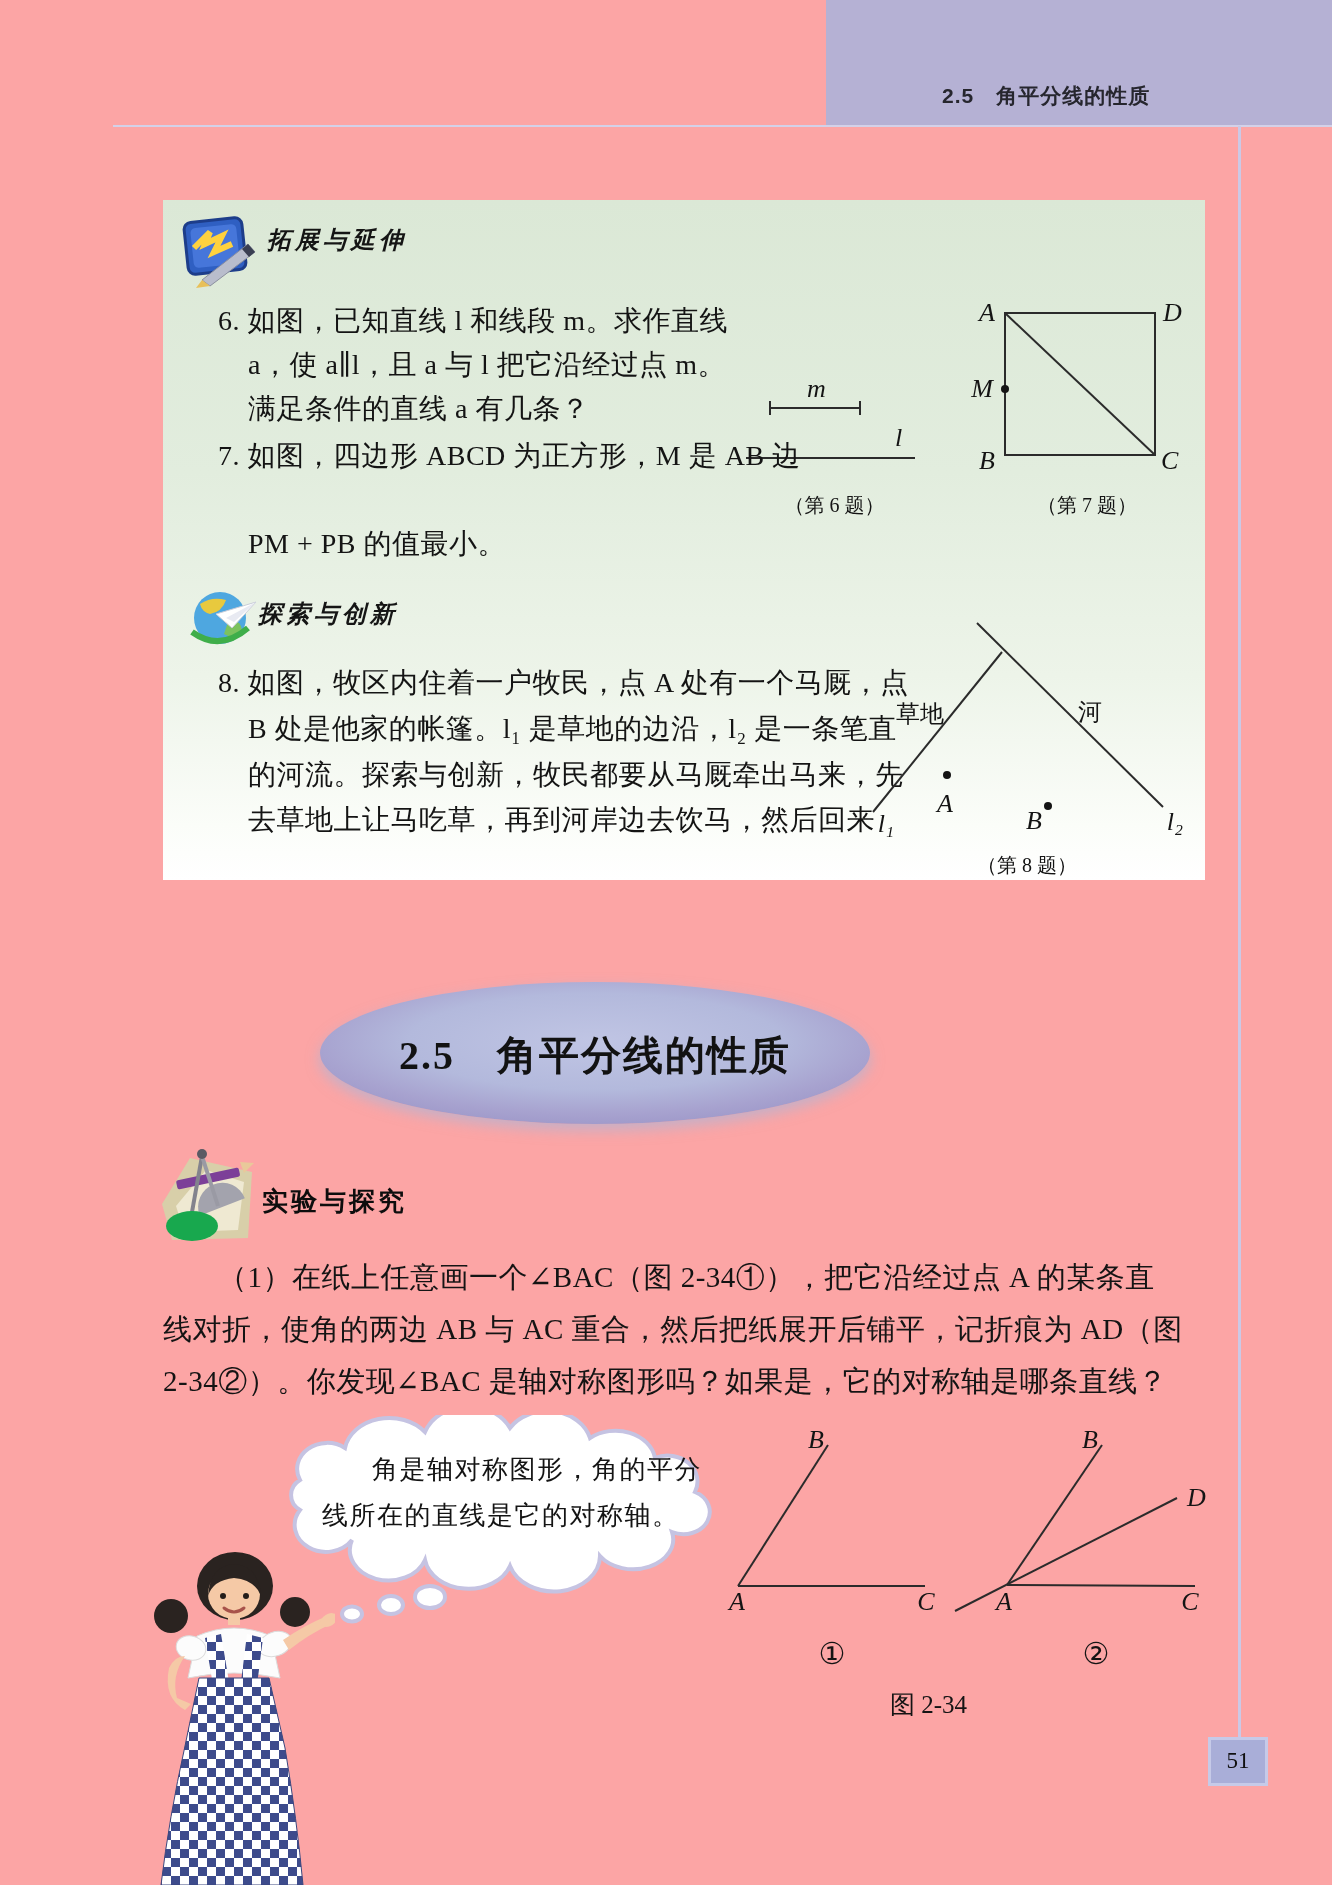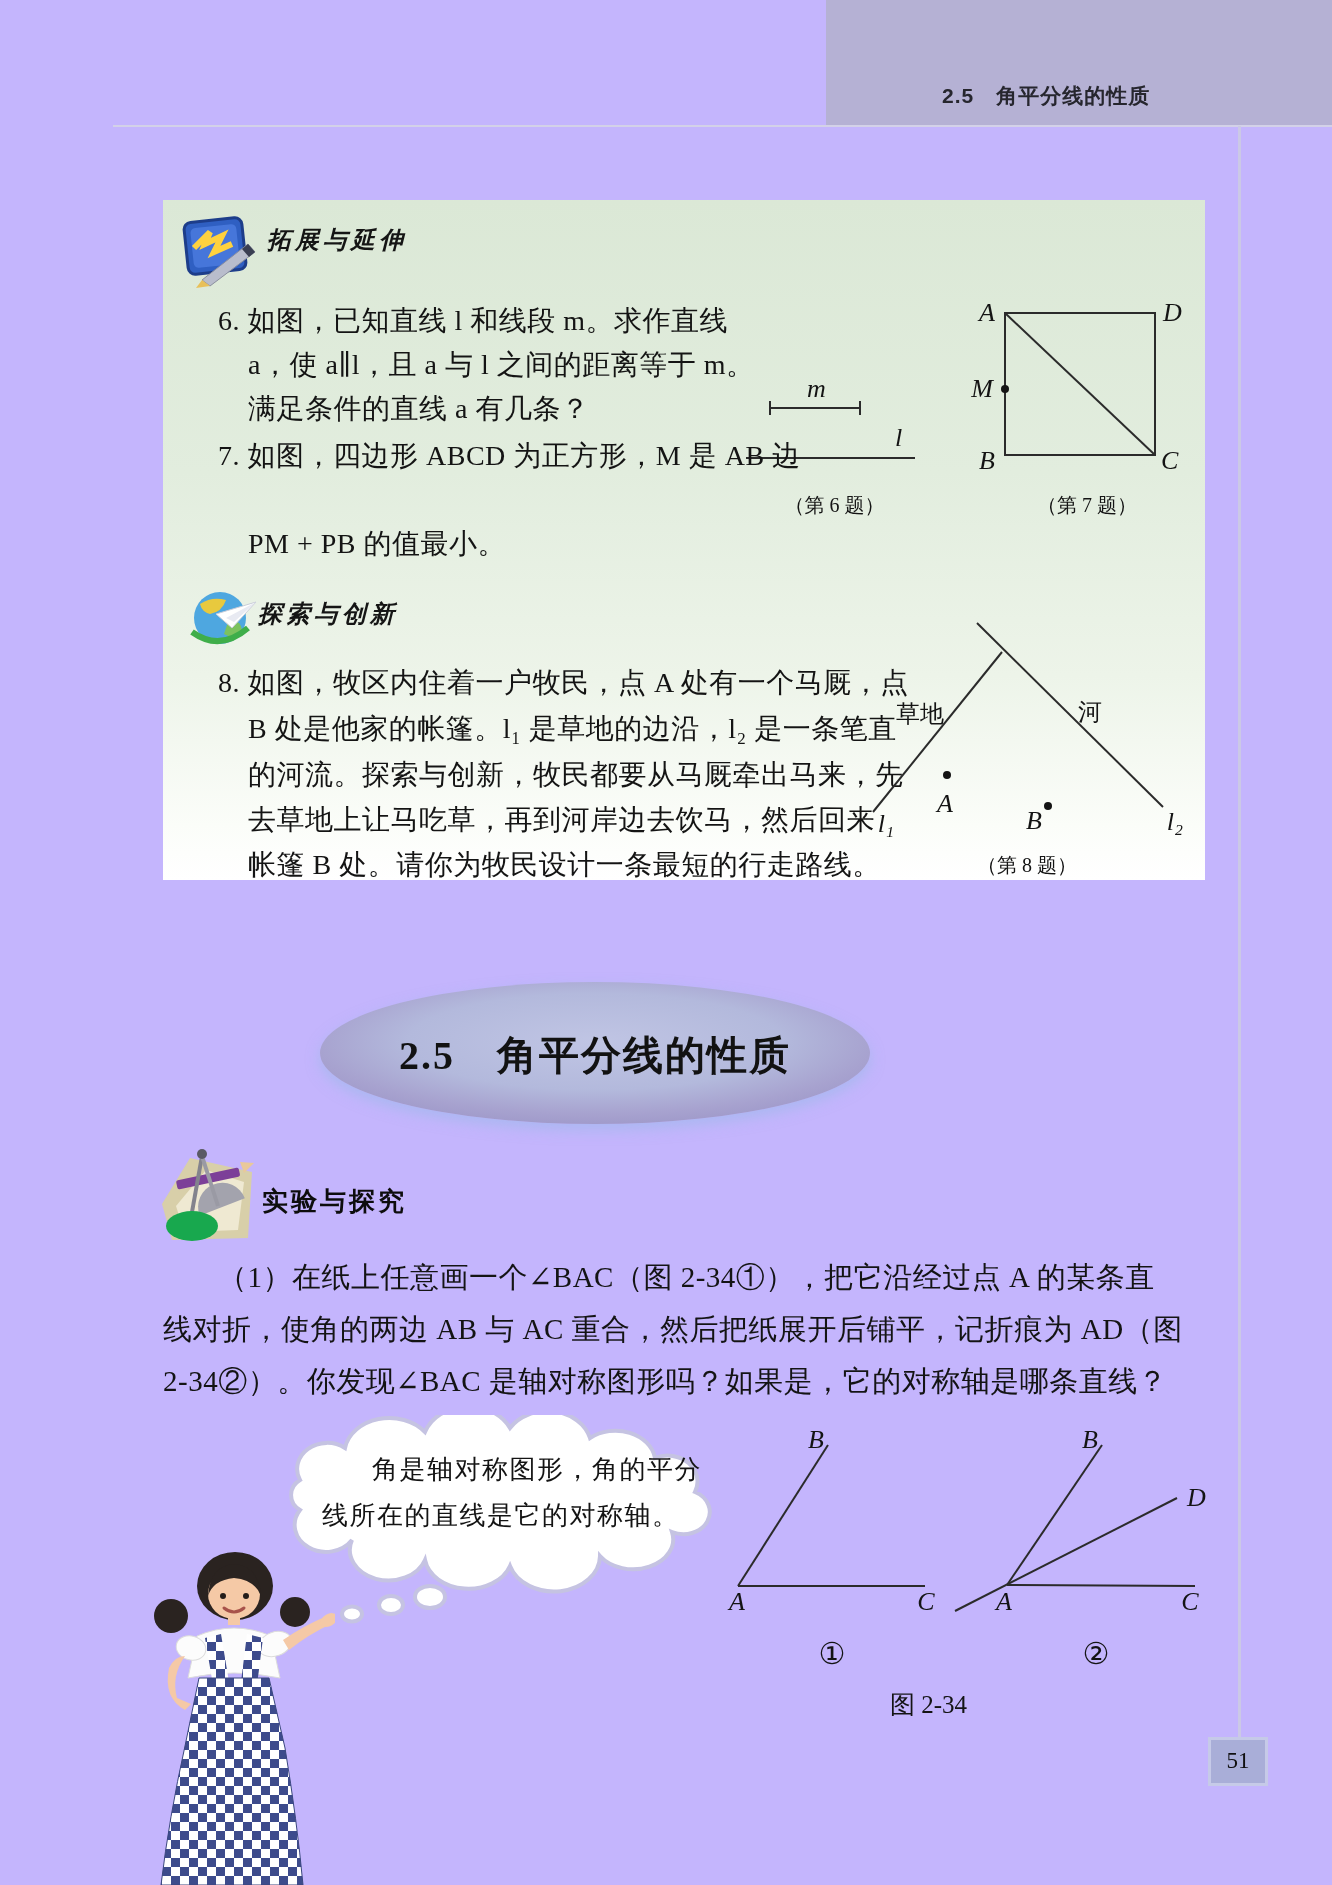--- a/index.html
+++ b/index.html
@@ -1,16 +1,16 @@
 <!DOCTYPE html>
 <html><head>
 <meta charset="utf-8">
 <style>
   html,body{margin:0;padding:0;background:#fff;}
-  .page{position:relative;width:1332px;height:1885px;background:#c4b5fd;overflow:hidden;
+  .page{position:relative;width:1332px;height:1885px;background:#fca5a5;overflow:hidden;
         font-family:"Liberation Serif","DejaVu Serif",serif;color:#141414;}
   .abs{position:absolute;}
   .hdr-block{left:826px;top:0;width:506px;height:126px;background:#b5b1d4;}
   .hdr-title{left:942px;top:82px;font-family:"Liberation Sans",sans-serif;font-weight:bold;
              font-size:21px;color:#26262e;letter-spacing:1px;white-space:nowrap;}
   .hdr-rule{left:113px;top:125px;width:1219px;height:2px;background:#d3d1e8;}
   .vrule{left:1238px;top:126px;width:3px;height:1611px;background:#cbc9e6;}
   .greenbox{left:163px;top:200px;width:1042px;height:680px;
             background:linear-gradient(180deg,#dbe8d6 0%,#e2edde 40%,#edf4e9 70%,#fbfdf9 92%,#ffffff 100%);}
   .brush{font-family:"DejaVu Serif",serif;font-weight:bold;font-style:italic;color:#151515;
@@ -54,21 +54,21 @@
     <rect x="8" y="6" width="58" height="52" rx="7" fill="#2f5fc2" stroke="#1d3d8a" stroke-width="3" transform="rotate(-6 37 32)"></rect>
     <rect x="14" y="12" width="46" height="40" rx="5" fill="#4a7ade" opacity="0.85" transform="rotate(-6 37 32)"></rect>
     <polyline points="16,34 32,18 27,30 44,22 36,38 54,30" stroke="#ffd23e" stroke-width="6" fill="none"></polyline>
     <polygon points="24,66 70,30 77,38 32,72" fill="#b9bdcc" stroke="#8a8e9e"></polygon>
     <polygon points="24,66 32,72 18,74" fill="#e8c05a"></polygon>
     <polygon points="64,35 70,30 77,38 71,43" fill="#3a3f52"></polygon>
   </svg>
   <div class="abs brush h-expand">拓展与延伸</div>
 
   <div class="abs pline" style="left:218px;top:302px">6. 如图，已知直线 l 和线段 m。求作直线</div>
-  <div class="abs pline" style="left:248px;top:346px">a，使 a∥l，且 a 与 l 之间的距离等于 m。</div>
+  <div class="abs pline" style="left:248px;top:346px">a，使 a∥l，且 a 与 l 把它沿经过点 m。</div>
   <div class="abs pline" style="left:248px;top:390px">满足条件的直线 a 有几条？</div>
 
   <svg class="abs" style="left:735px;top:372px" width="200" height="100" viewBox="0 0 200 100">
     <line class="ln" x1="35" y1="36" x2="125" y2="36"></line>
     <line class="ln" x1="35" y1="29" x2="35" y2="43"></line>
     <line class="ln" x1="125" y1="29" x2="125" y2="43"></line>
     <text class="var" x="72" y="25">m</text>
     <line class="ln" x1="11" y1="86" x2="180" y2="86"></line>
     <text class="var" x="160" y="74">l</text>
   </svg>
@@ -96,21 +96,20 @@
     <path d="M 10,44 Q 38,64 66,40" stroke="#3fae4a" stroke-width="6" fill="none"></path>
     <polygon points="34,26 74,14 50,40" fill="#ffffff" stroke="#c9cdd8"></polygon>
     <polygon points="44,30 74,14 52,34" fill="#e8eaf2"></polygon>
   </svg>
   <div class="abs brush h-explore">探索与创新</div>
 
   <div class="abs pline" style="left:218px;top:664px">8. 如图，牧区内住着一户牧民，点 A 处有一个马厩，点</div>
   <div class="abs pline" style="left:248px;top:710px">B 处是他家的帐篷。l₁ 是草地的边沿，l₂ 是一条笔直</div>
   <div class="abs pline" style="left:248px;top:756px">的河流。探索与创新，牧民都要从马厩牵出马来，先</div>
   <div class="abs pline" style="left:248px;top:801px">去草地上让马吃草，再到河岸边去饮马，然后回来</div>
-  <div class="abs pline" style="left:248px;top:846px">帐篷 B 处。请你为牧民设计一条最短的行走路线。</div>
 
   <svg class="abs" style="left:850px;top:600px" width="362" height="290" viewBox="0 0 362 290">
     <line class="ln" x1="23" y1="212" x2="152" y2="52"></line>
     <line class="ln" x1="127" y1="23" x2="313" y2="207"></line>
     <text class="cjk" x="70" y="122" text-anchor="middle">草地</text>
     <text class="cjk" x="240" y="120" text-anchor="middle">河</text>
     <circle class="dot" cx="97" cy="175" r="4"></circle>
     <text class="var" x="95" y="212" text-anchor="middle">A</text>
     <circle class="dot" cx="198" cy="206" r="4"></circle>
     <text class="var" x="184" y="229" text-anchor="middle">B</text>

